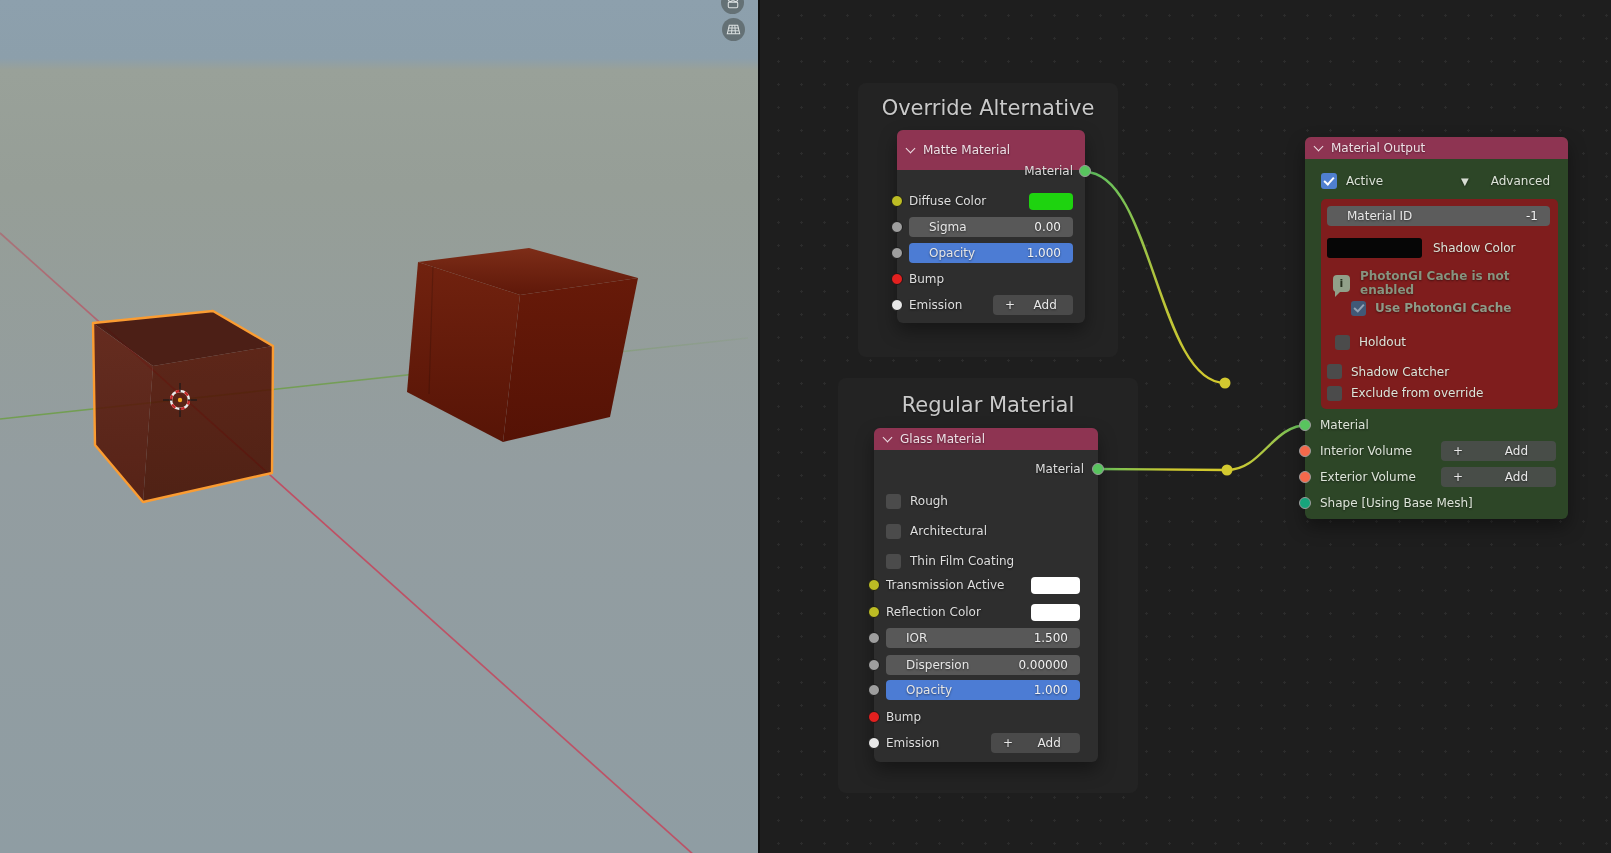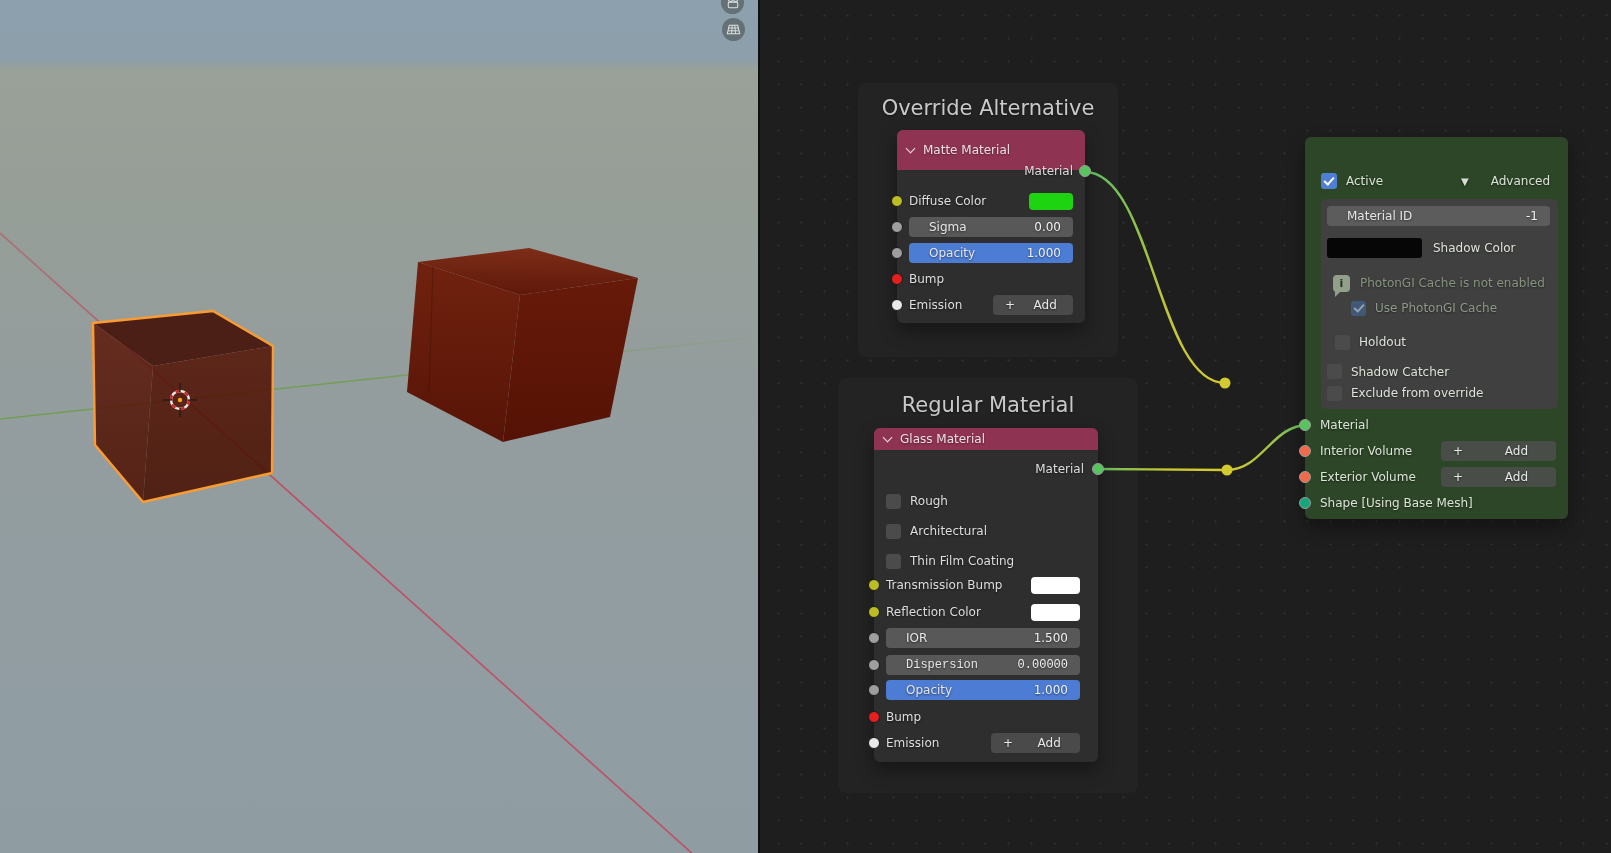--- a/index.html
+++ b/index.html
@@ -66,25 +66,25 @@
   .sock.R{right:-6px;}
   .cb{width:15px;height:15px;border-radius:3px;background:#4b4b4b;position:relative;
     flex:none;margin-right:9px;}
   .cb.on{background:#4f7fd0;}
   .cb.on::after{content:"";position:absolute;left:3px;top:3.5px;width:8px;height:4px;
     border-left:2px solid #fff;border-bottom:2px solid #fff;transform:rotate(-48deg);}
   .cb.big{width:16px;height:16px;}
   .cb.dim{background:#415977;}
   .cb.dim::after{content:"";position:absolute;left:3px;top:3.5px;width:8px;height:4px;
     border-left:2px solid rgba(230,236,242,.5);border-bottom:2px solid rgba(230,236,242,.5);transform:rotate(-48deg);}
-  .panel{position:absolute;left:16px;right:10px;top:62px;height:210px;background:#404040;border-radius:5px;}
+  .panel{position:absolute;left:16px;right:10px;top:62px;height:210px;background:#7f1d1d;border-radius:5px;}
   .prow{position:absolute;left:6px;right:8px;height:24px;display:flex;align-items:center;
     text-shadow:0 1px 2px rgba(0,0,0,.45);}
   .glabel{color:#dce3d8;}
-  .dimtext{color:#87947f;}
+  .dimtext{color:#87947f;font-weight:bold;}
   .dd{margin-left:auto;color:#d7ddd3;font-size:10px;}
   .adv{margin-left:22px;margin-right:6px;color:#dce3d8;}
   .info{width:17px;height:17px;border-radius:4px;background:#91a089;position:relative;flex:none;
     margin-right:10px;display:flex;align-items:center;justify-content:center;
     color:#27311f;font-weight:bold;font-size:11px;text-shadow:none;}
   .info::after{content:"";position:absolute;left:2px;bottom:-5px;border:3.5px solid transparent;
     border-top-color:#91a089;border-left-color:#91a089;}
   .blackswatch{width:95px;height:20px;background:#060606;border-radius:3px;margin-right:11px;}
 </style>
 </head>
@@ -271,34 +271,34 @@
     </div>
     <div class="arow" style="top:91px;">
       <span class="cb"></span>
       <span class="lbl">Architectural</span>
     </div>
     <div class="arow" style="top:121px;">
       <span class="cb"></span>
       <span class="lbl">Thin Film Coating</span>
     </div>
     <div class="arow" style="top:145px;right:18px;">
-      <span class="lbl">Transmission Bump</span>
+      <span class="lbl">Transmission Active</span>
       <span class="swatch" style="width:49px;background:#ffffff;"></span>
     </div>
     <div class="arow" style="top:172px;right:18px;text-align:center;">
       <span class="lbl">Reflection Color</span>
       <span class="swatch" style="width:49px;background:#ffffff;"></span>
     </div>
     <div class="arow" style="top:198px;right:18px;">
       <div class="slider">
         <span class="sl">IOR</span>
         <span class="sv">1.500</span>
       </div>
     </div>
-    <div class="arow" style="top:225px;right:18px;font-family:Liberation Mono, monospace;">
+    <div class="arow" style="top:225px;right:18px;">
       <div class="slider">
         <span class="sl">Dispersion</span>
         <span class="sv">0.00000</span>
       </div>
     </div>
     <div class="arow" style="top:250px;right:18px;">
       <div class="slider blue">
         <span class="sl">Opacity</span>
         <span class="sv">1.000</span>
       </div>
@@ -317,20 +317,24 @@
     <span class="sock L" style="top:151px;background:#bcbc24;"></span>
     <span class="sock L" style="top:178px;background:#bcbc24;"></span>
     <span class="sock L" style="top:204px;background:#9e9e9e;"></span>
     <span class="sock L" style="top:231px;background:#9e9e9e;"></span>
     <span class="sock L" style="top:256px;background:#9e9e9e;"></span>
     <span class="sock L" style="top:283px;background:#e3201f;"></span>
     <span class="sock L" style="top:309px;background:#e8e8e8;"></span>
   </div>
 
   <div class="node green" style="left:1305px;top:137px;width:263px;height:382px;">
+    <div class="nhdr" style="height:22px;">
+      <span class="chev"></span>
+      <span class="t">Material Output</span>
+    </div>
     <div class="arow" style="top:32px;left:16px;">
       <span class="cb on big"></span>
       <span class="glabel">Active</span>
       <span class="dd">▼</span>
       <span class="adv">Advanced</span>
     </div>
 
     <div class="panel">
       <div class="prow" style="top:5px;">
         <div class="slider" style="background:#5c5c5c;">

